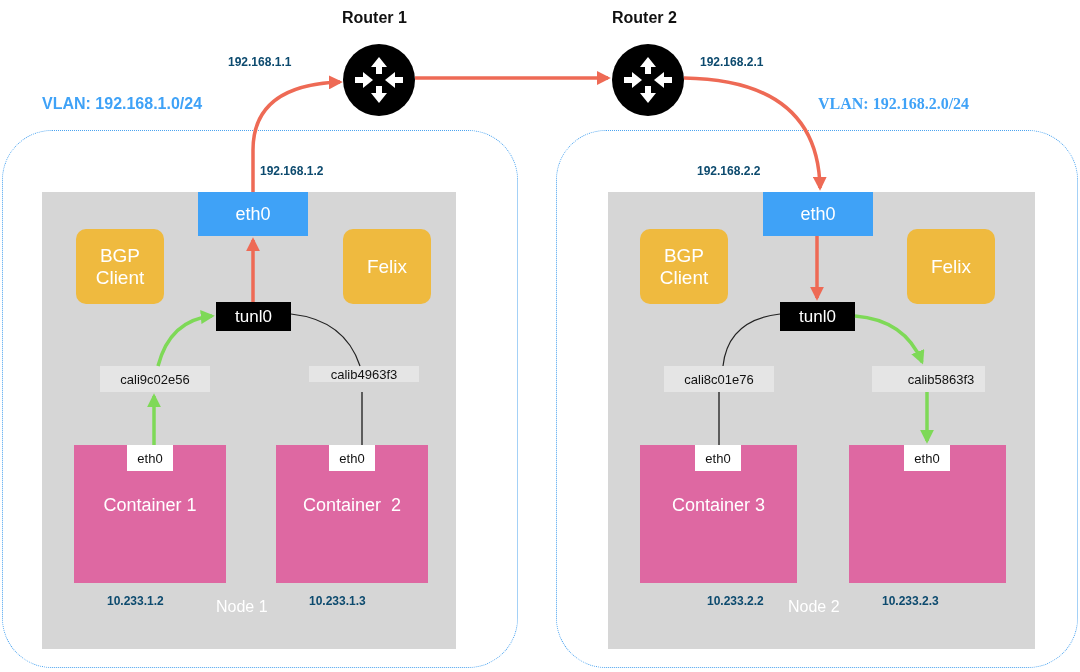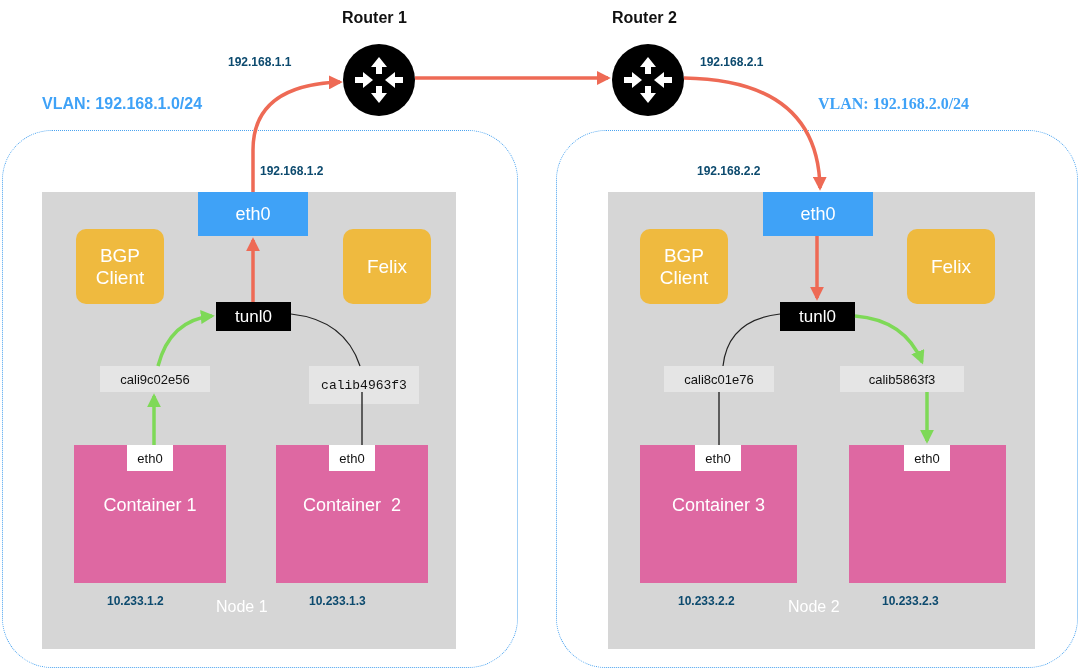--- a/index.html
+++ b/index.html
@@ -70,21 +70,21 @@
 <div class="lbl-bold" style="left:697px;top:164px;">192.168.2.2</div>
 
 <div class="eth-host" style="left:198px;top:192px;width:110px;height:44px;">eth0</div>
 <div class="agent" style="left:76px;top:229px;width:88px;height:75px;">
   <span style="white-space:pre;">BGP
 Client</span>
 </div>
 <div class="agent" style="left:343px;top:229px;width:88px;height:75px;">Felix</div>
 <div class="tunl" style="left:216px;top:302px;width:75px;height:29px;">tunl0</div>
 <div class="cali" style="left:100px;top:366px;width:110px;height:26px;">cali9c02e56</div>
-<div class="cali" style="left:309px;top:366px;width:110px;height:38px;font-family:Liberation Mono, monospace;">calib4963f3</div>
+<div class="cali" style="left:309px;top:366px;width:110px;height:16px;">calib4963f3</div>
 
 <div class="container" style="left:74px;top:445px;width:152px;height:138px;">
   <div class="ceth" style="left:53px;">eth0</div>
   <div class="cname">Container 1</div>
 </div>
 <div class="container" style="left:276px;top:445px;width:152px;height:138px;">
   <div class="ceth" style="left:53px;">eth0</div>
   <div class="cname">Container  2</div>
 </div>
 <div class="lbl-bold" style="left:107px;top:594px;">10.233.1.2</div>
@@ -92,30 +92,30 @@
 <div class="node-name" style="left:216px;top:598px;">Node 1</div>
 
 <div class="eth-host" style="left:763px;top:192px;width:110px;height:44px;">eth0</div>
 <div class="agent" style="left:640px;top:229px;width:88px;height:75px;">
   <span style="white-space:pre;">BGP
 Client</span>
 </div>
 <div class="agent" style="left:907px;top:229px;width:88px;height:75px;">Felix</div>
 <div class="tunl" style="left:780px;top:302px;width:75px;height:29px;">tunl0</div>
 <div class="cali" style="left:664px;top:366px;width:110px;height:26px;">cali8c01e76</div>
-<div class="cali" style="left:840px;top:366px;width:124px;height:26px;">calib5863f3</div>
+<div class="cali" style="left:872px;top:366px;width:88px;height:26px;padding-left:25px;">calib5863f3</div>
 
 <div class="container" style="left:640px;top:445px;width:157px;height:138px;">
   <div class="ceth" style="left:55px;">eth0</div>
   <div class="cname">Container 3</div>
 </div>
 <div class="container" style="left:849px;top:445px;width:157px;height:138px;">
   <div class="ceth" style="left:55px;">eth0</div>
 </div>
-<div class="lbl-bold" style="left:678px;top:594px;">10.233.2.2</div>
+<div class="lbl-bold" style="left:707px;top:594px;">10.233.2.2</div>
 <div class="lbl-bold" style="left:882px;top:594px;">10.233.2.3</div>
 <div class="node-name" style="left:788px;top:598px;">Node 2</div>
 
 <svg class="overlay" width="1080" height="672">
   <defs>
     <marker id="arR" viewBox="0 0 10 10" refX="8" refY="5" markerWidth="4" markerHeight="4" orient="auto">
       <path d="M0,0 L10,5 L0,10 z" fill="#ee6a55"></path>
     </marker>
     <marker id="arG" viewBox="0 0 10 10" refX="8" refY="5" markerWidth="4" markerHeight="4" orient="auto">
       <path d="M0,0 L10,5 L0,10 z" fill="#7ed957"></path>

